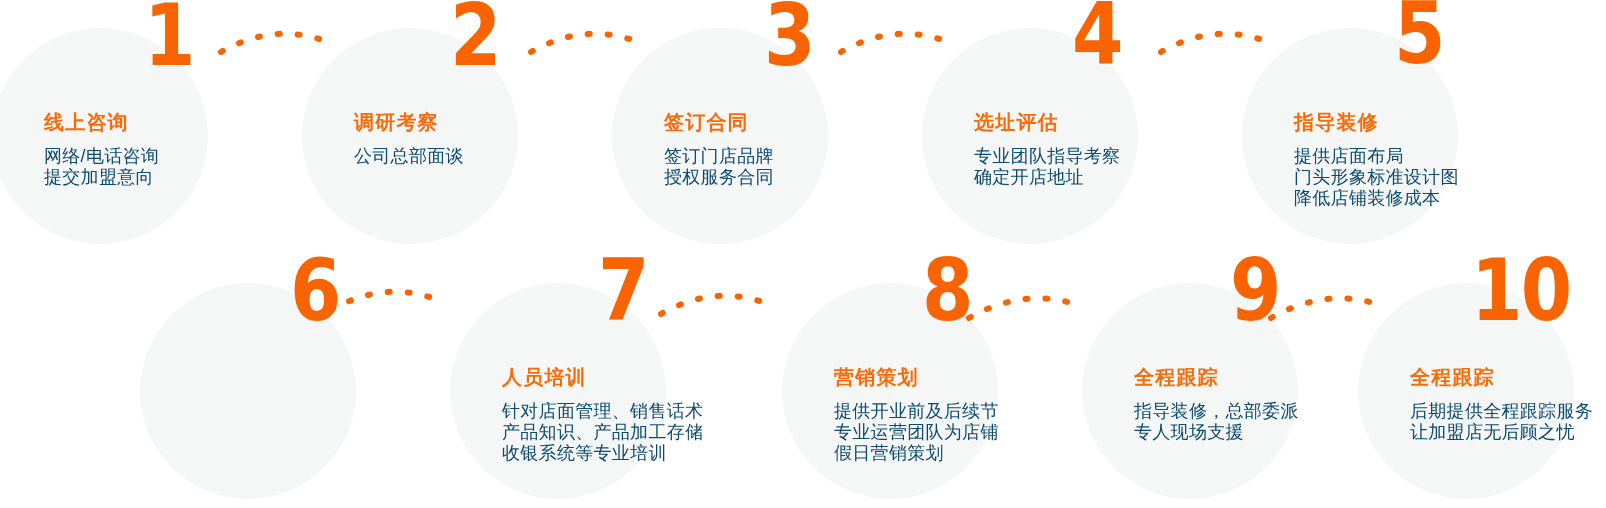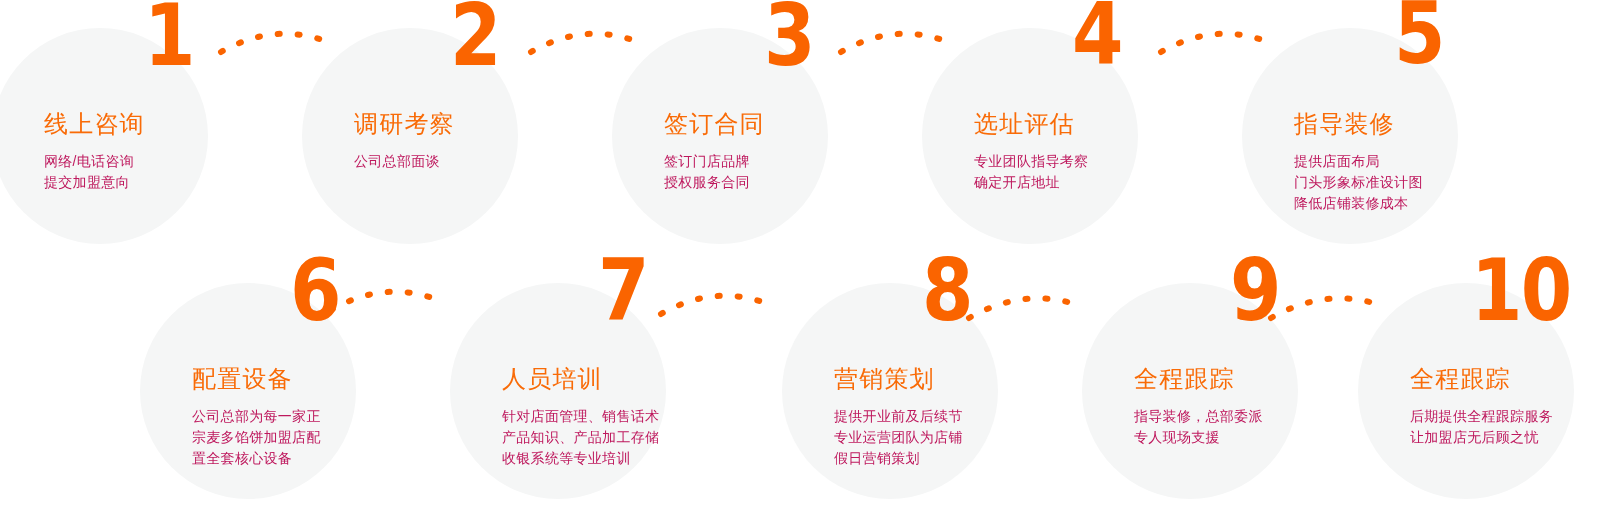--- a/index.html
+++ b/index.html
@@ -51,32 +51,32 @@
   }
 
   .step-body {
     position: absolute;
     left: 52px;
     top: 82px;
     width: 230px;
   }
 
   .step-title {
-    font-size: 24px;
-    font-weight: 400;
+    font-size: 20px;
+    font-weight: 700;
     color: #f96b07;
     letter-spacing: 1.2px;
     line-height: 1.2;
     margin-bottom: 12px;
     white-space: nowrap;
   }
 
   .step-desc {
-    font-size: 14px;
-    color: #be185d;
+    font-size: 18px;
+    color: #0c4a6e;
     line-height: 21px;
     letter-spacing: 0.3px;
     white-space: nowrap;
   }
   .step-desc div { white-space: nowrap; }
 
   
   .connector {
     position: absolute;
     pointer-events: none;
@@ -151,28 +151,20 @@
         <div>提供店面布局</div>
         <div>门头形象标准设计图</div>
         <div>降低店铺装修成本</div>
       </div>
     </div>
   </div>
 
   <div class="step" style="left:140px; top:283px;">
     <div class="step-circle"></div>
     <div class="step-number" style="left:150px; top:-28px;">6</div>
-    <div class="step-body">
-      <div class="step-title">配置设备</div>
-      <div class="step-desc">
-        <div>公司总部为每一家正</div>
-        <div>宗麦多馅饼加盟店配</div>
-        <div>置全套核心设备</div>
-      </div>
-    </div>
   </div>
 
   <div class="step" style="left:450px; top:283px;">
     <div class="step-circle"></div>
     <div class="step-number" style="left:148px; top:-28px;">7</div>
     <div class="step-body">
       <div class="step-title">人员培训</div>
       <div class="step-desc">
         <div>针对店面管理、销售话术</div>
         <div>产品知识、产品加工存储</div>

